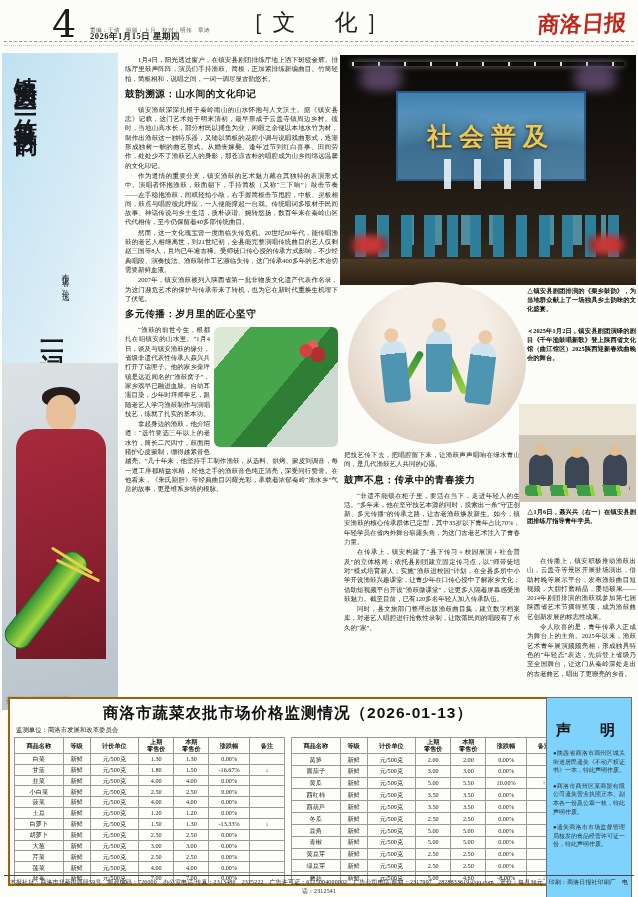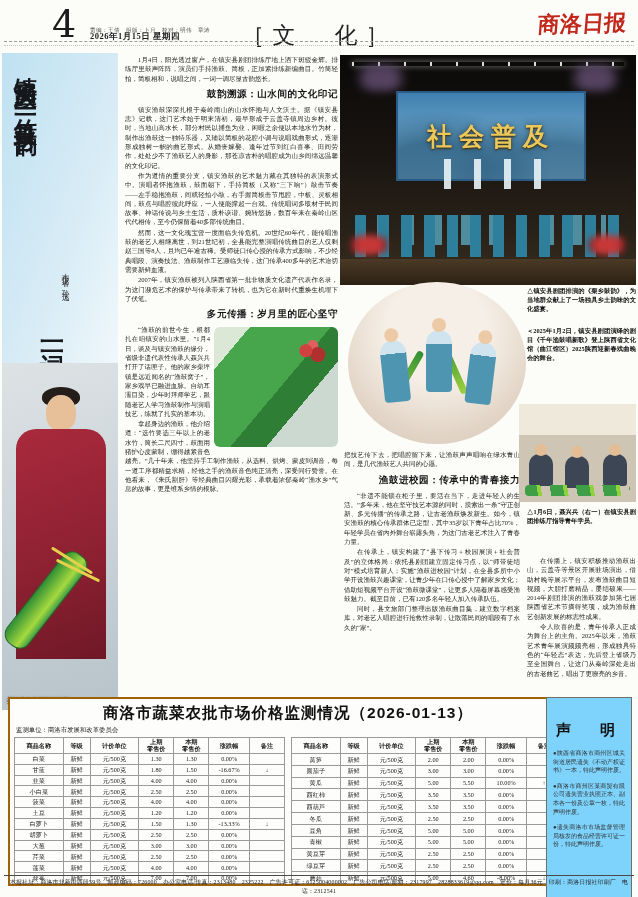--- a/index.html
+++ b/index.html
@@ -3,21 +3,21 @@
 <meta charset="utf-8">
 <style>
   html,body{margin:0;padding:0;background:#e8e8e4;}
   #page{position:relative;width:638px;height:897px;margin:0 auto;background:#fcfcf9;overflow:hidden;
         font-family:"Liberation Serif", serif;color:#1c1c1c;}
 
   
   .hdr-num{position:absolute;left:52px;top:2px;font-size:38px;font-weight:400;font-family:"DejaVu Serif", serif;}
   .hdr-date{position:absolute;left:90px;top:31px;font-size:8.5px;font-weight:700;letter-spacing:.5px;}
   .hdr-credits{position:absolute;left:90px;top:27px;font-size:5.6px;color:#555;letter-spacing:.4px;}
-  .hdr-section{position:absolute;left:0;right:0;top:20px;text-align:center;font-size:23px;letter-spacing:8px;color:#222;
+  .hdr-section{position:absolute;left:0;right:0;top:7px;text-align:center;font-size:23px;letter-spacing:8px;color:#222;
                font-family:"Liberation Serif", serif;}
   .hdr-mast{position:absolute;right:12px;top:9px;font-size:22px;font-weight:800;color:#c1271b;
             transform:skewX(-6deg) rotate(-1.5deg);font-family:"Liberation Serif", serif;}
   .hdr-rule{position:absolute;left:4px;right:4px;top:41px;border-top:1.6px dashed #9b9b97;}
   .hdr-rule2{position:absolute;left:4px;right:4px;top:45px;border-top:1px dotted #c4c4bf;}
 
   
   .left-strip{position:absolute;left:2px;top:53px;width:116px;height:657px;
               background:linear-gradient(110deg,#bfe1f1 0%,#d8ecf6 38%,#eef7fb 62%,#fdfdfc 100%);}
   .vt{writing-mode:vertical-rl;text-orientation:upright;font-weight:800;color:#17181c;
@@ -41,21 +41,21 @@
   .p-stick.s2{left:52px;top:206px;transform:rotate(26deg);}
   .portrait-cap{position:absolute;left:5px;right:4px;bottom:5px;color:#fff;font-size:6.2px;line-height:8.6px;
                 text-shadow:0 0 2px #000,0 1px 1px #000;text-align:justify;}
 
   
   .colA{position:absolute;left:125px;top:55px;width:213px;height:650px;overflow:hidden;}
   .colB{position:absolute;left:344px;top:450px;width:176px;height:253px;overflow:hidden;}
   .colC{position:absolute;left:527px;top:556px;width:109px;height:148px;overflow:hidden;}
   .body-p{margin:0 0 1px 0;font-size:6.5px;line-height:9.3px;text-align:justify;text-indent:2em;color:#242424;}
   .body-p.noindent{text-indent:0;}
-  .sub-head{font-size:9.6px;font-weight:800;text-align:right;margin:5px 0 4px;color:#151515;
+  .sub-head{font-size:9.6px;font-weight:800;text-align:left;margin:5px 0 4px;color:#151515;
             font-family:"Liberation Sans", sans-serif;letter-spacing:.5px;}
   .inset-photo{float:right;width:124px;height:120px;margin:2px 0 3px 4px;border-radius:6px;position:relative;overflow:hidden;
                background:linear-gradient(130deg,#dce8d6 0 16%,#47a64c 16% 52%,#2e7f35 52% 68%,#cbd9d0 68% 100%);}
   .inset-photo:after{content:"";position:absolute;right:10px;top:12px;width:34px;height:26px;border-radius:50%;
                background:radial-gradient(circle at 35% 45%,#d24040 0 6px,transparent 7px),
                           radial-gradient(circle at 70% 60%,#b02f2f 0 7px,transparent 8px),
                           radial-gradient(circle at 55% 25%,#e06060 0 5px,transparent 6px);}
 
   
   .stage{position:absolute;left:340px;top:55px;width:296px;height:230px;overflow:hidden;
@@ -164,21 +164,21 @@
       <p class="body-p">作为道情的重要分支，镇安渔鼓的艺术魅力藏在其独特的表演形式中。演唱者怀抱渔鼓，鼓面朝下，手持简板（又称“三下响”）敲击节奏——左手稳抱渔鼓，间或轻拍小敲，右手握简板击节甩腔，中板、灵板相间，鼓点与唱腔彼此呼应，一人便能撑起一台戏。传统唱词多取材于民间故事、神话传说与乡土生活，质朴诙谐、婉转悠扬，数百年来在秦岭山区代代相传，至今仍保留着40多部传统曲目。</p>
       <p class="body-p">然而，这一文化瑰宝曾一度面临失传危机。20世纪60年代，能传唱渔鼓的老艺人相继离世，到21世纪初，全县能完整演唱传统曲目的艺人仅剩赵三国等8人，且均已年逾古稀。受师徒口传心授的传承方式影响，不少经典唱段、演奏技法、渔鼓制作工艺濒临失传，这门传承400多年的艺术迫切需要新鲜血液。</p>
       <p class="body-p">2007年，镇安渔鼓被列入陕西省第一批非物质文化遗产代表作名录，为这门濒危艺术的保护与传承带来了转机，也为它在新时代重焕生机埋下了伏笔。</p>
       <div class="sub-head">多元传播：岁月里的匠心坚守</div>
       <div class="inset-photo"></div>
       <p class="body-p">“渔鼓的前世今生，根都扎在咱镇安的山水里。”1月4日，谈及与镇安渔鼓的缘分，省级非遗代表性传承人聂兴兵打开了话匣子。他的家乡柴坪镇是远近闻名的“渔鼓窝子”，家乡戏早已融进血脉。自幼耳濡目染，少年时拜师学艺，跟随老艺人学习渔鼓制作与演唱技艺，练就了扎实的基本功。</p>
       <p class="body-p">拿起身边的渔鼓，他介绍道：“选竹要选三年以上的老水竹，筒长二尺四寸，鼓面用猪护心皮蒙制，绷得越紧音色越亮。”几十年来，他坚持手工制作渔鼓，从选料、烘烤、蒙皮到调音，每一道工序都精益求精，经他之手的渔鼓音色纯正清亮，深受同行赞誉。在他看来，《朱氏割肝》等经典曲目闪耀光彩，承载着浓郁秦岭“渔水乡”气息的故事，更是维系乡情的根脉。</p>
     </div>
   <div class="colB" id="colB">
       <p class="body-p noindent">把技艺传下去，把唱腔留下来，让渔鼓声声唱响在绿水青山间，是几代渔鼓艺人共同的心愿。</p>
-      <div class="sub-head">渔鼓进校园：传承中的青春接力</div>
+      <div class="sub-head">鼓声不息：传承中的青春接力</div>
       <p class="body-p">“非遗不能锁在柜子里，要活在当下，走进年轻人的生活。”多年来，他在坚守技艺本源的同时，摸索出一条“守正创新、多元传播”的传承之路，让古老渔鼓焕发新生。如今，镇安渔鼓的核心传承群体已定型，其中35岁以下青年占比70%，年轻学员在省内外舞台崭露头角，为这门古老艺术注入了青春力量。</p>
       <p class="body-p">在传承上，镇安构建了“县下传习＋校园展演＋社会普及”的立体格局：依托县剧团建立固定传习点，以“师带徒结对”模式培育新人；实施“渔鼓进校园”计划，在全县多所中小学开设渔鼓兴趣课堂，让青少年在口传心授中了解家乡文化；借助短视频平台开设“渔鼓微课堂”，让更多人隔着屏幕感受渔鼓魅力。截至目前，已有120多名年轻人加入传承队伍。</p>
       <p class="body-p">同时，县文旅部门整理出版渔鼓曲目集，建立数字档案库，对老艺人唱腔进行抢救性录制，让散落民间的唱段有了永久的“家”。</p>
     </div>
   <div class="colC" id="colC">
       <p class="body-p">在传播上，镇安积极推动渔鼓出山，云盖寺等景区开展驻场演出，借助村晚等展示平台，发布渔鼓曲目短视频，大胆打磨精品，屡结硕果——2014年剧团排演的渔鼓戏参加第七届陕西省艺术节摘得奖项，成为渔鼓曲艺创新发展的标志性成果。</p>
       <p class="body-p">令人欣喜的是，青年传承人正成为舞台上的主角。2025年以来，渔鼓艺术青年展演频频亮相，形成独具特色的“年轻态”表达，先后登上省级乃至全国舞台，让这门从秦岭深处走出的古老曲艺，唱出了更嘹亮的乡音。</p>
     </div>
 
   <div class="stage">

